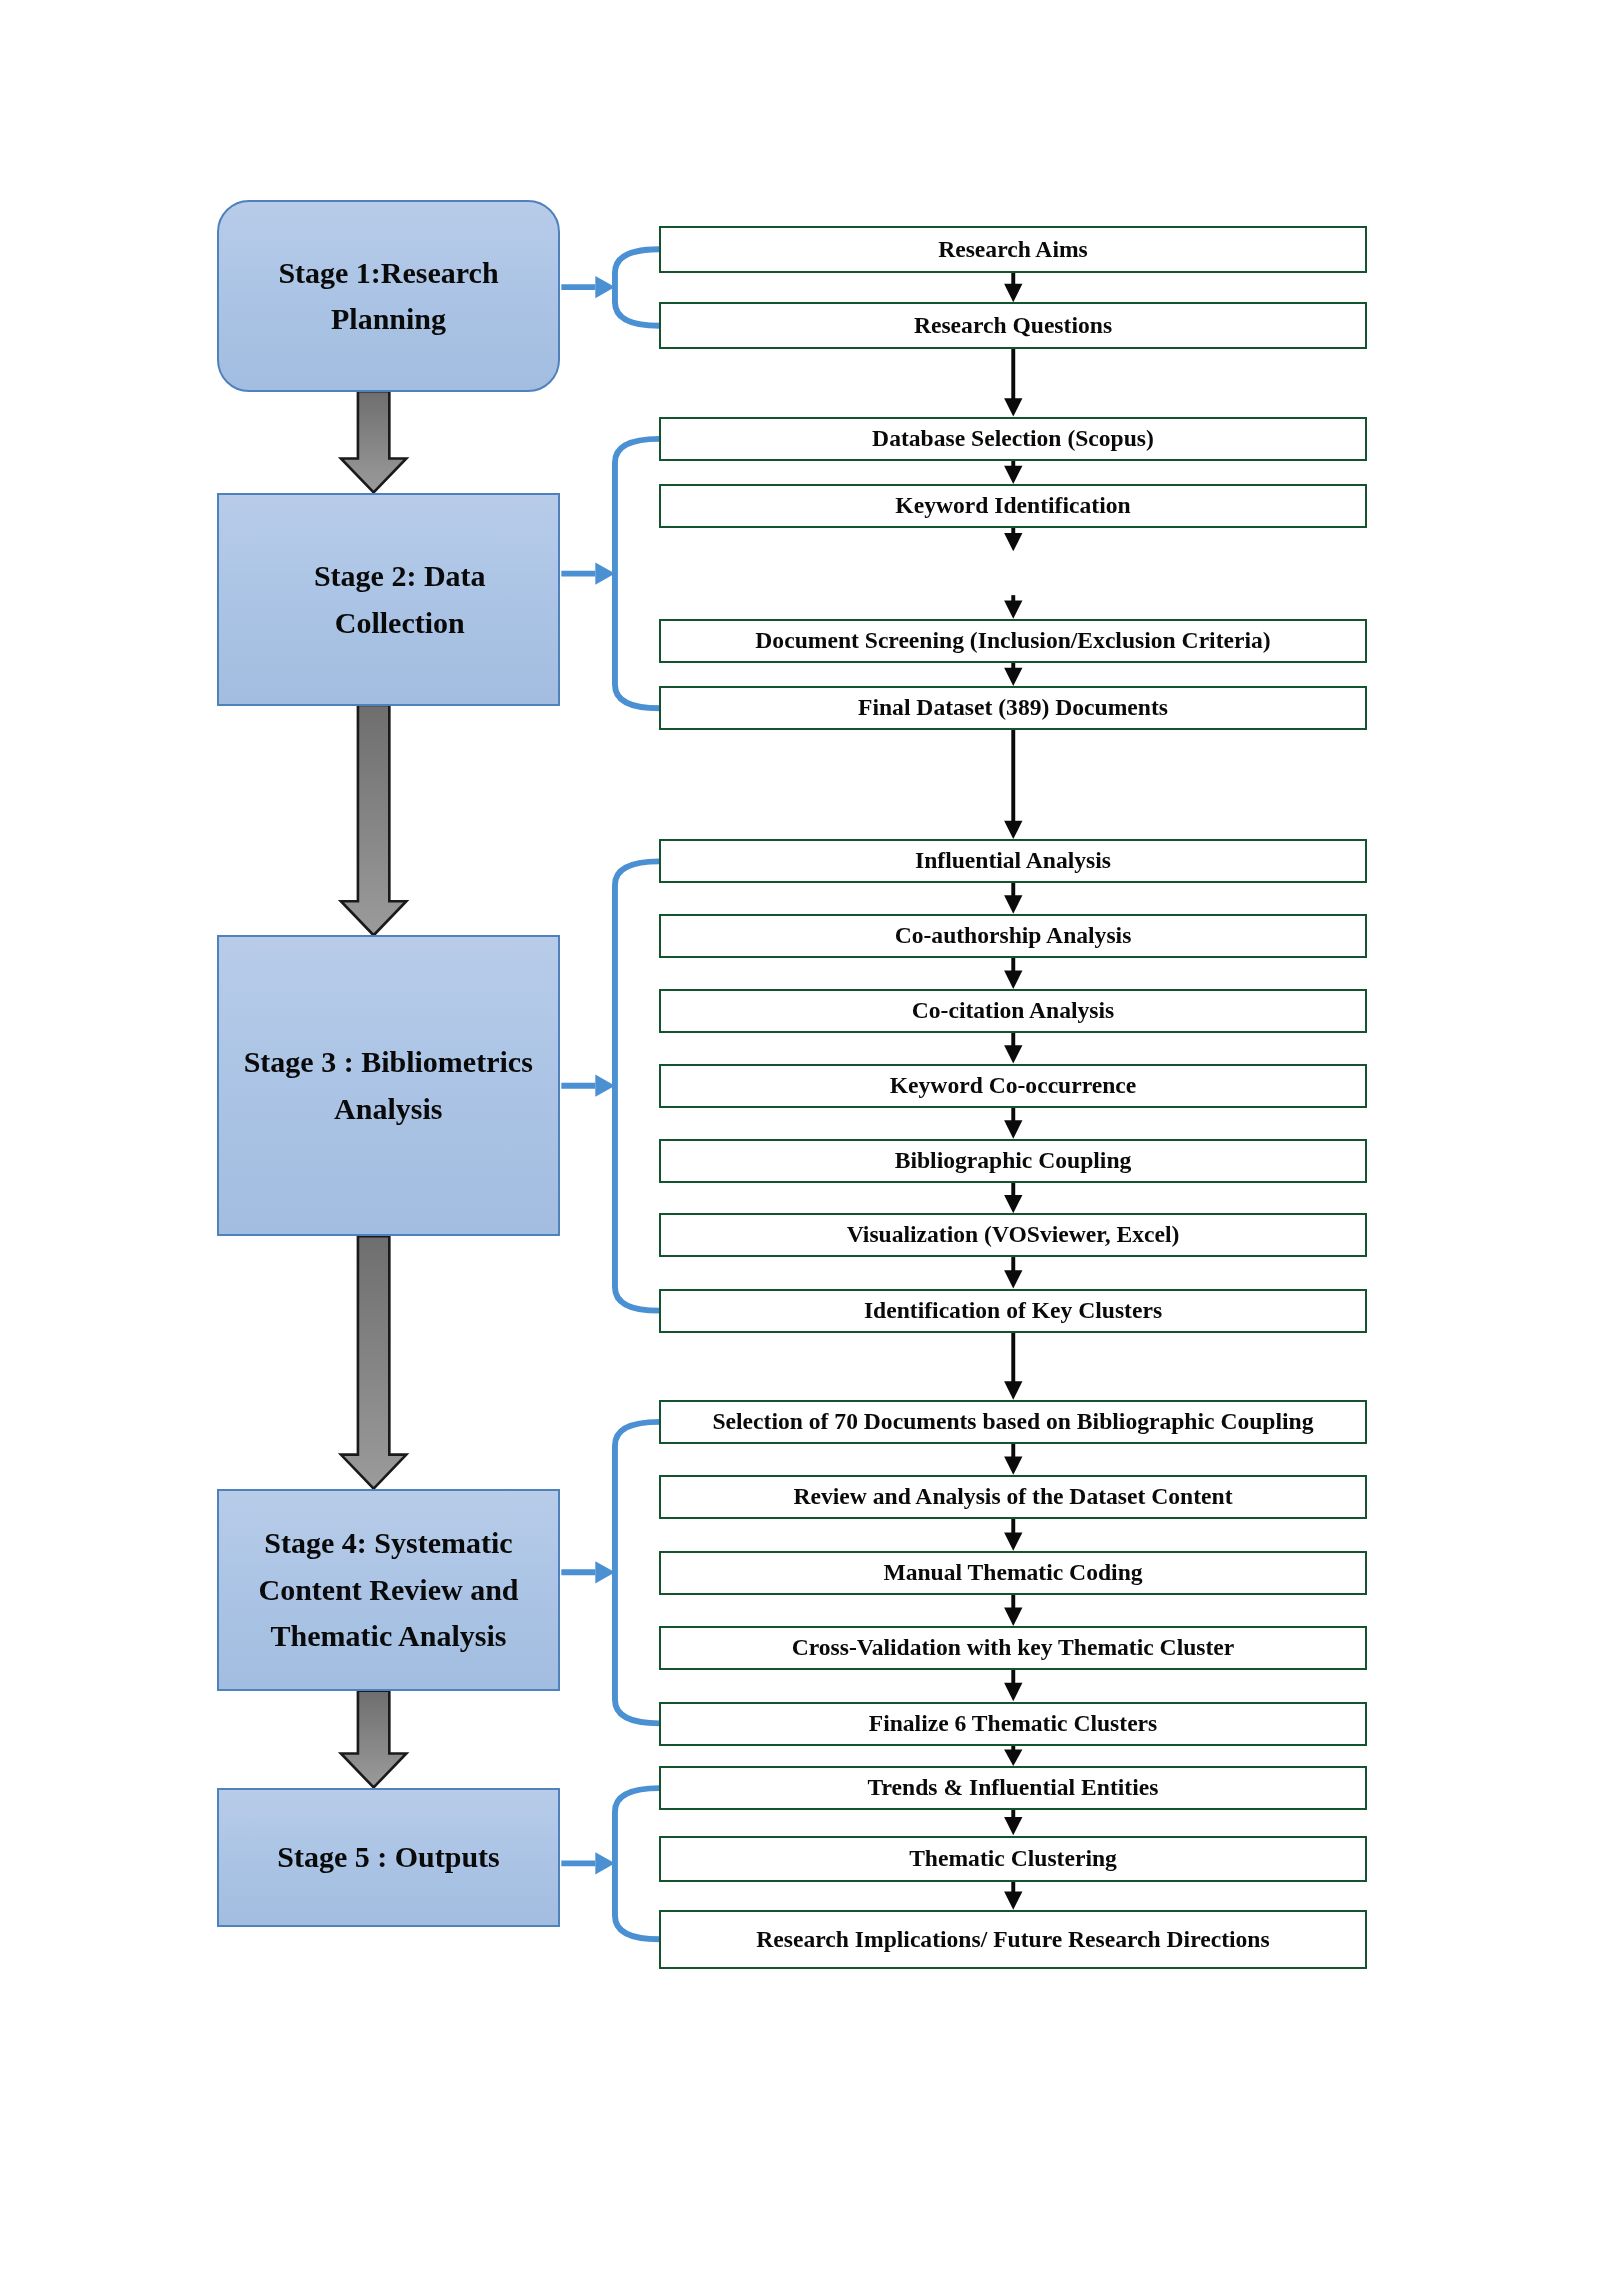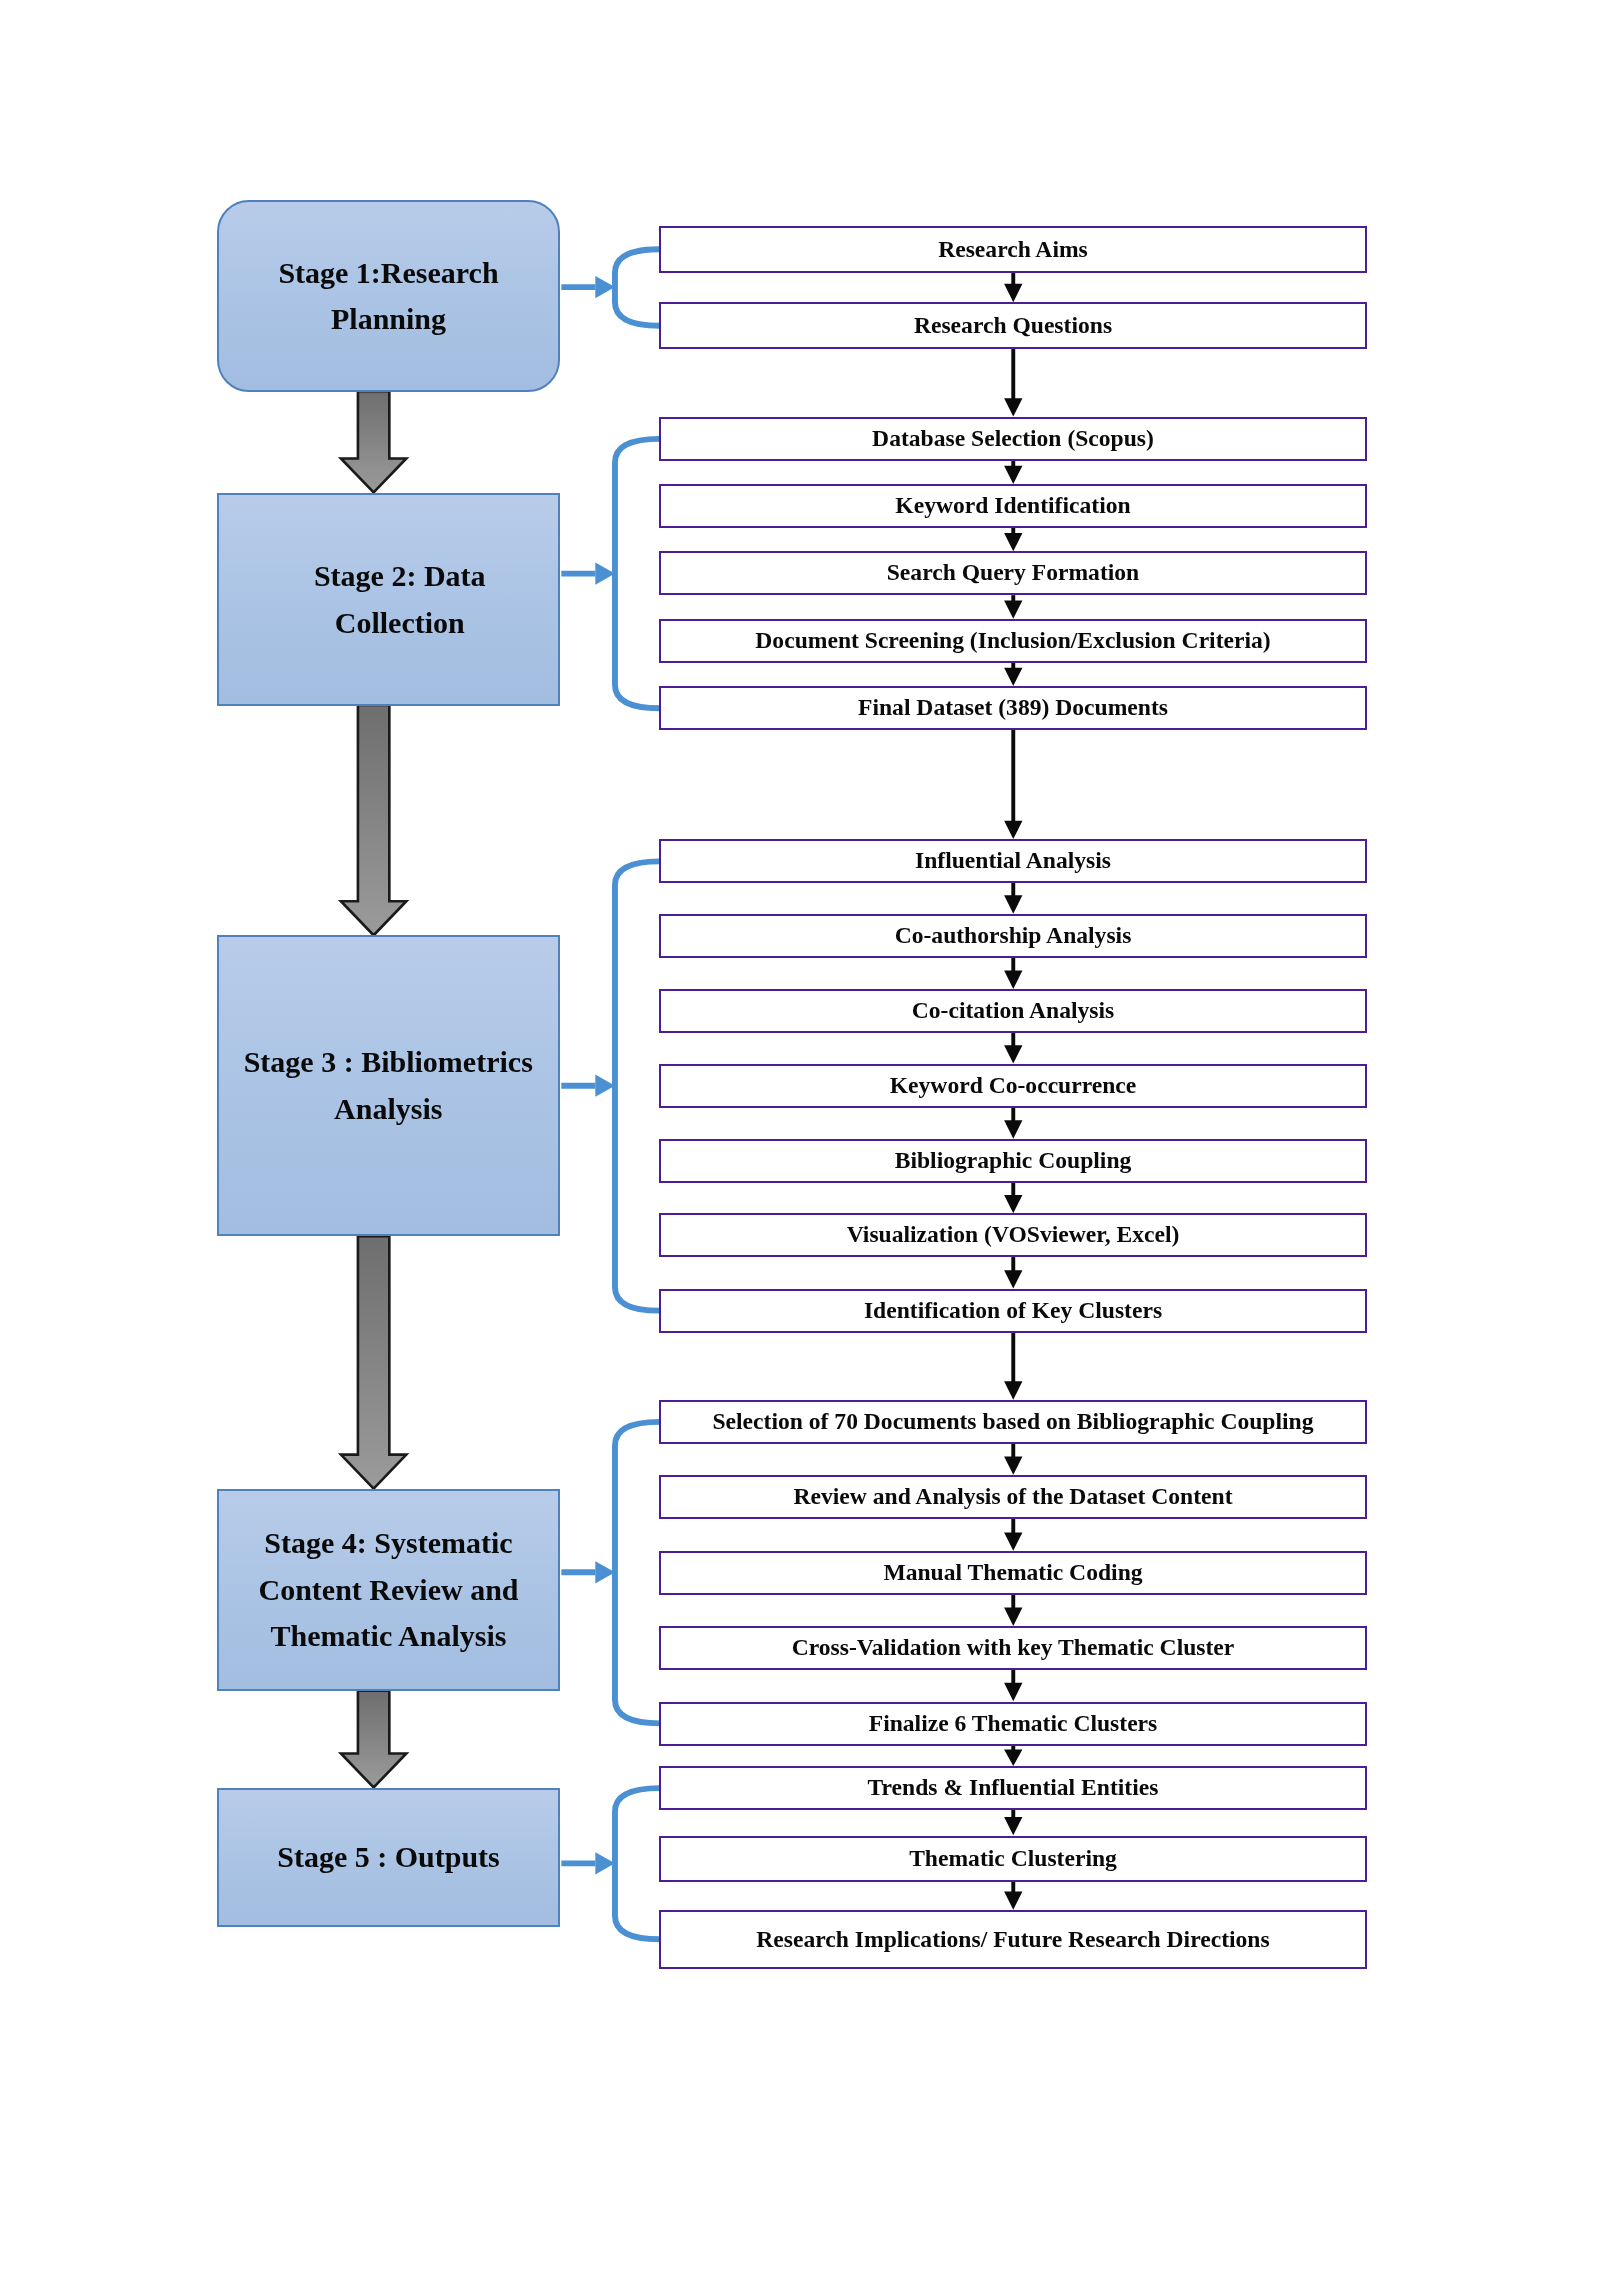--- a/index.html
+++ b/index.html
@@ -34,21 +34,21 @@
     line-height:1.55;
   }
   .stage-box.centered{align-items:center;text-align:center;}
   .stage-box.lefted{align-items:center;text-align:left;padding-left:29px;padding-right:6.5px;}
   .step-box{
     position:absolute;
     left:659px;
     width:708px;
     height:44px;
     background:#ffffff;
-    border:2px solid #4c1d95;
+    border:2px solid #14532d;
     box-sizing:border-box;
     display:flex;
     align-items:center;
     justify-content:center;
     text-align:center;
     z-index:2;
     color:#0a0a0a;
     font-weight:bold;
     font-size:23.6px;
     line-height:1.1;
@@ -151,21 +151,20 @@
   </div>
   <div class="stage-box centered" style="top:1788px;height:139px;">
     <span class="stage-line">Stage 5 : Outputs</span>
   </div>
 
   <div class="step-box" style="top:226px;height:47px;">Research Aims</div>
   <div class="step-box" style="top:302px;height:47px;">Research Questions</div>
 
   <div class="step-box" style="top:417px;">Database Selection (Scopus)</div>
   <div class="step-box" style="top:484px;">Keyword Identification</div>
-  <div class="step-box" style="top:551px;">Search Query Formation</div>
   <div class="step-box" style="top:619px;">Document Screening (Inclusion/Exclusion Criteria)</div>
   <div class="step-box" style="top:686px;">Final Dataset  (389) Documents</div>
 
   <div class="step-box" style="top:839px;">Influential Analysis</div>
   <div class="step-box" style="top:914px;">Co-authorship Analysis</div>
   <div class="step-box" style="top:989px;">Co-citation Analysis</div>
   <div class="step-box" style="top:1064px;">Keyword Co-occurrence</div>
   <div class="step-box" style="top:1139px;">Bibliographic Coupling</div>
   <div class="step-box" style="top:1289px;">Identification of Key Clusters</div>
   <div class="step-box" style="top:1213px;">Visualization (VOSviewer, Excel)</div>

